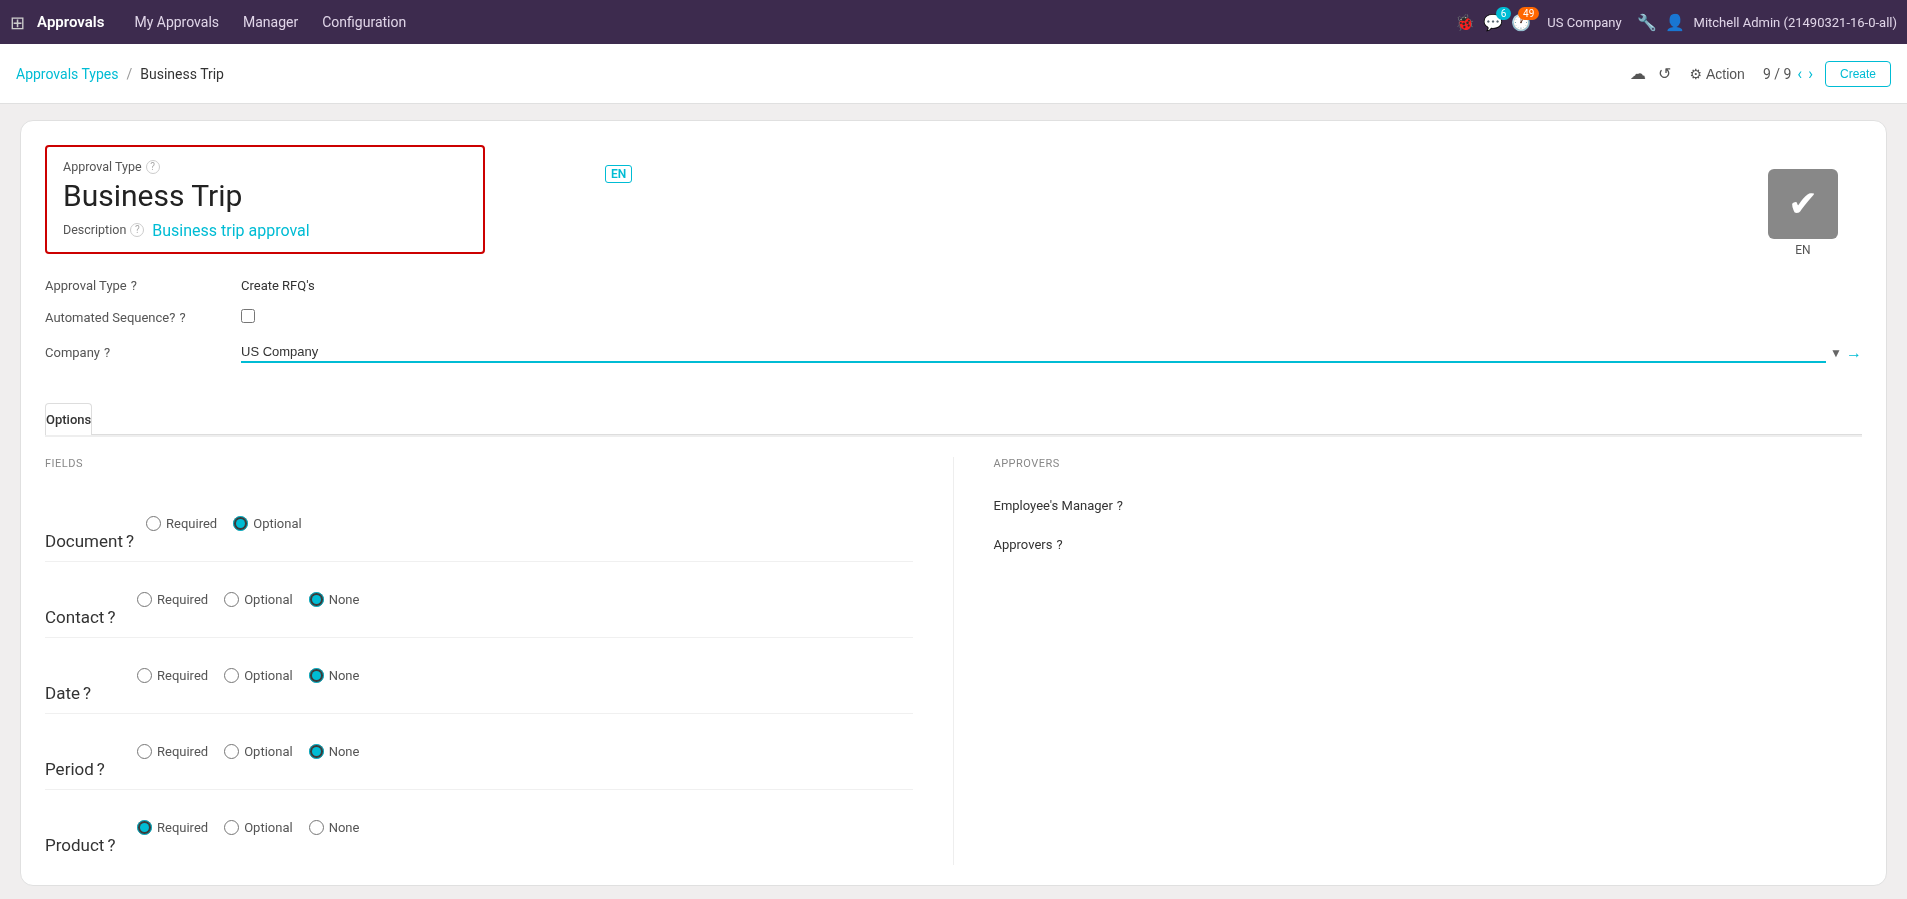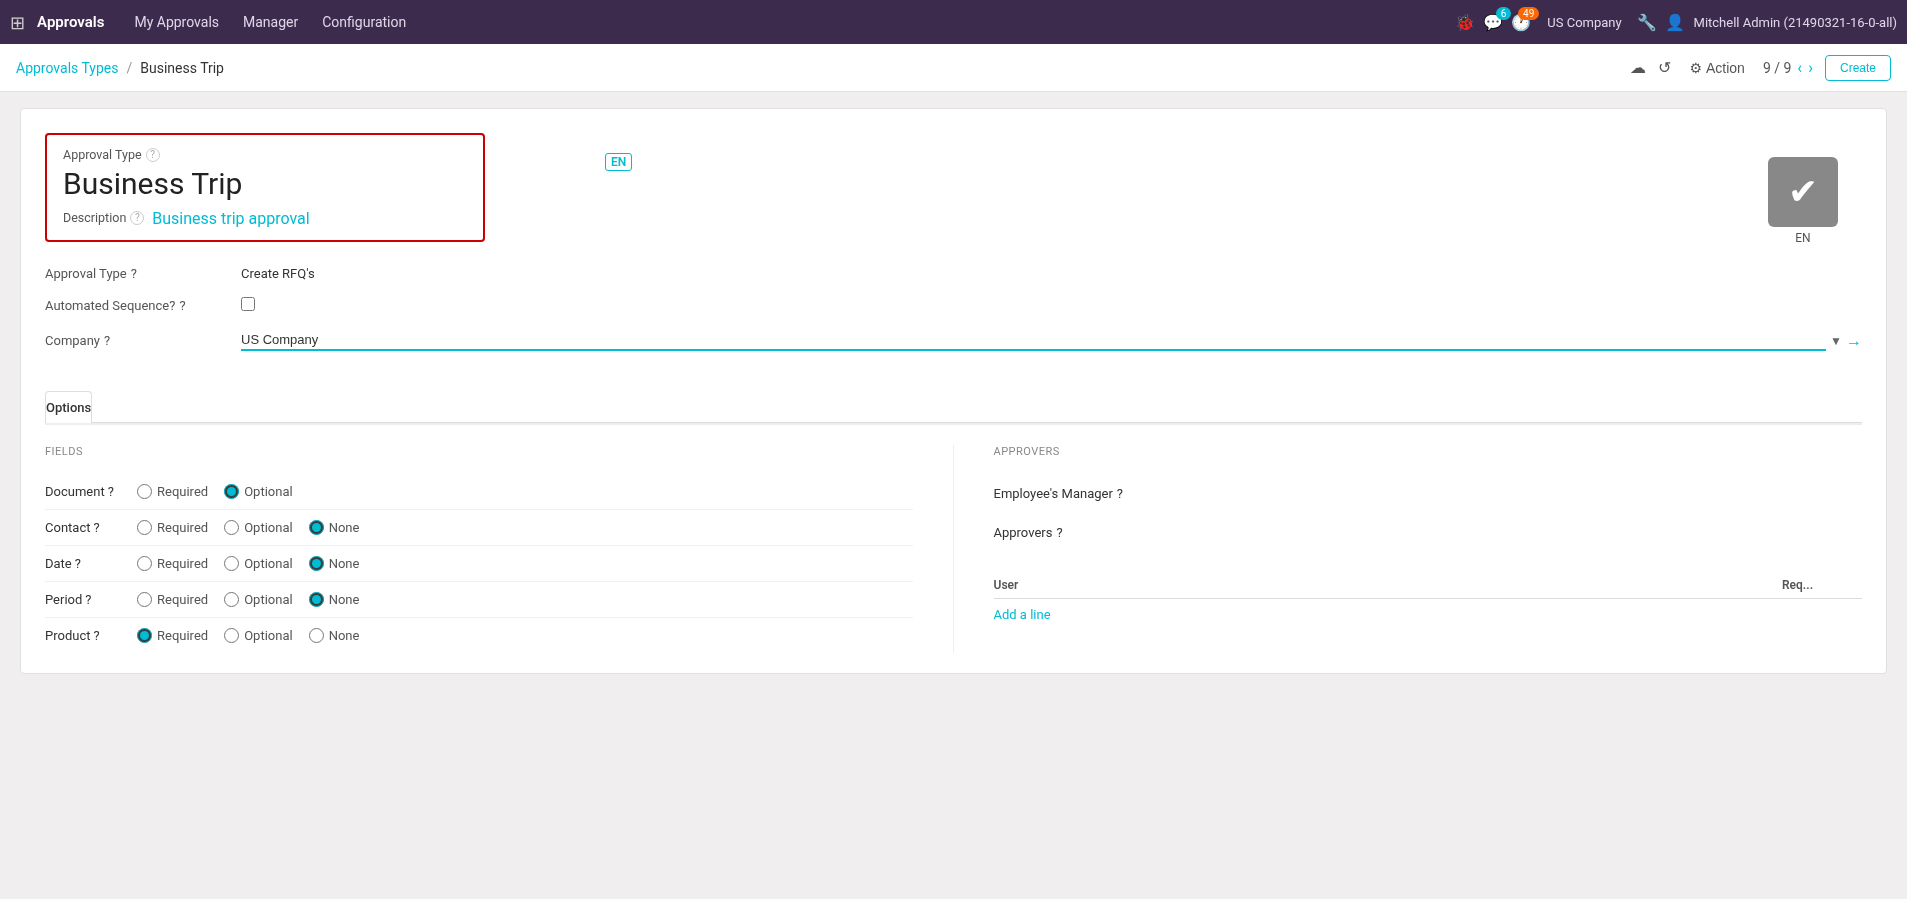--- a/index.html
+++ b/index.html
@@ -34,21 +34,21 @@
     .top-nav .badge-orange { background: #ff6600; }
     .top-nav .company-name { color: #e0d5e8; font-size: 13px; margin: 0 8px; }
     .top-nav .user-name { color: #e0d5e8; font-size: 13px; }
     .top-nav .wrench-icon { font-size: 16px; color: #ccc; }
 
     
     .breadcrumb-bar {
       background: #fff;
       border-bottom: 1px solid #e0e0e0;
       padding: 0 16px;
-      height: 48px;
+      height: 60px;
       display: flex;
       align-items: center;
       gap: 8px;
     }
     .breadcrumb-bar .breadcrumb-text { color: #00bcd4; font-size: 14px; cursor: pointer; }
     .breadcrumb-bar .breadcrumb-sep { color: #999; }
     .breadcrumb-bar .breadcrumb-current { color: #333; font-size: 14px; }
     .breadcrumb-bar .spacer { flex: 1; }
     .breadcrumb-bar .toolbar-icons { display: flex; align-items: center; gap: 12px; }
     .breadcrumb-bar .tb-icon { color: #555; cursor: pointer; font-size: 16px; }
@@ -74,21 +74,21 @@
     
     .main-content {
       padding: 16px 20px;
       max-width: 100%;
     }
 
     
     .form-card {
       background: #fff;
       border: 1px solid #e0e0e0;
-      border-radius: 4px;
+      border-radius: 13px;
       padding: 24px 24px 0 24px;
     }
 
     
     .approval-type-box {
       border: 2px solid #cc0000;
       border-radius: 4px;
       padding: 12px 16px;
       display: inline-block;
       min-width: 440px;
@@ -260,25 +260,26 @@
     .field-row {
       display: flex;
       align-items: center;
       padding: 10px 0;
       border-bottom: 1px solid #f0f0f0;
       gap: 12px;
     }
     .field-row:last-child { border-bottom: none; }
     .field-name {
       min-width: 80px;
-      font-size: 13px;
+      font-size: 17px;
       color: #333;
       display: flex;
       align-items: center;
       gap: 3px;
+      margin-top: 35px;
     }
     .radio-group {
       display: flex;
       align-items: center;
       gap: 16px;
     }
     .radio-option {
       display: flex;
       align-items: center;
       gap: 5px;
@@ -576,27 +577,18 @@
             <span>Employee's Manager</span>
             <span class="help-icon">?</span>
           </div>
         </div>
 
         <div class="approver-row" style="flex-direction: column; align-items: flex-start;">
           <div class="approver-label" style="margin-bottom: 8px;">
             <span>Approvers</span>
             <span class="help-icon">?</span>
           </div>
-          <div class="approvers-table">
-            <div class="approvers-table-header">
-              <div class="col-user">User</div>
-              <div class="col-req">Req...</div>
-            </div>
-            <div class="approvers-table-body">
-              <div class="add-line">Add a line</div>
-            </div>
-          </div>
         </div>
       </div>
     </div>
 
   </div>
 </div>
 
 </body></html>

